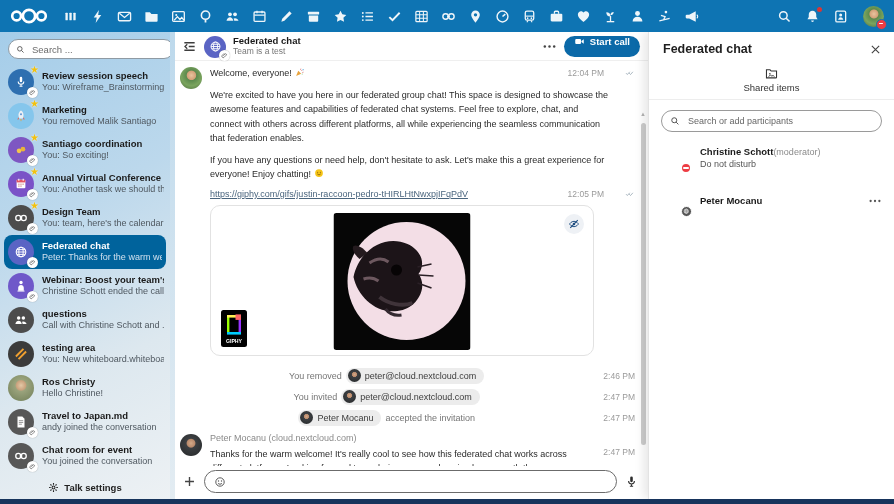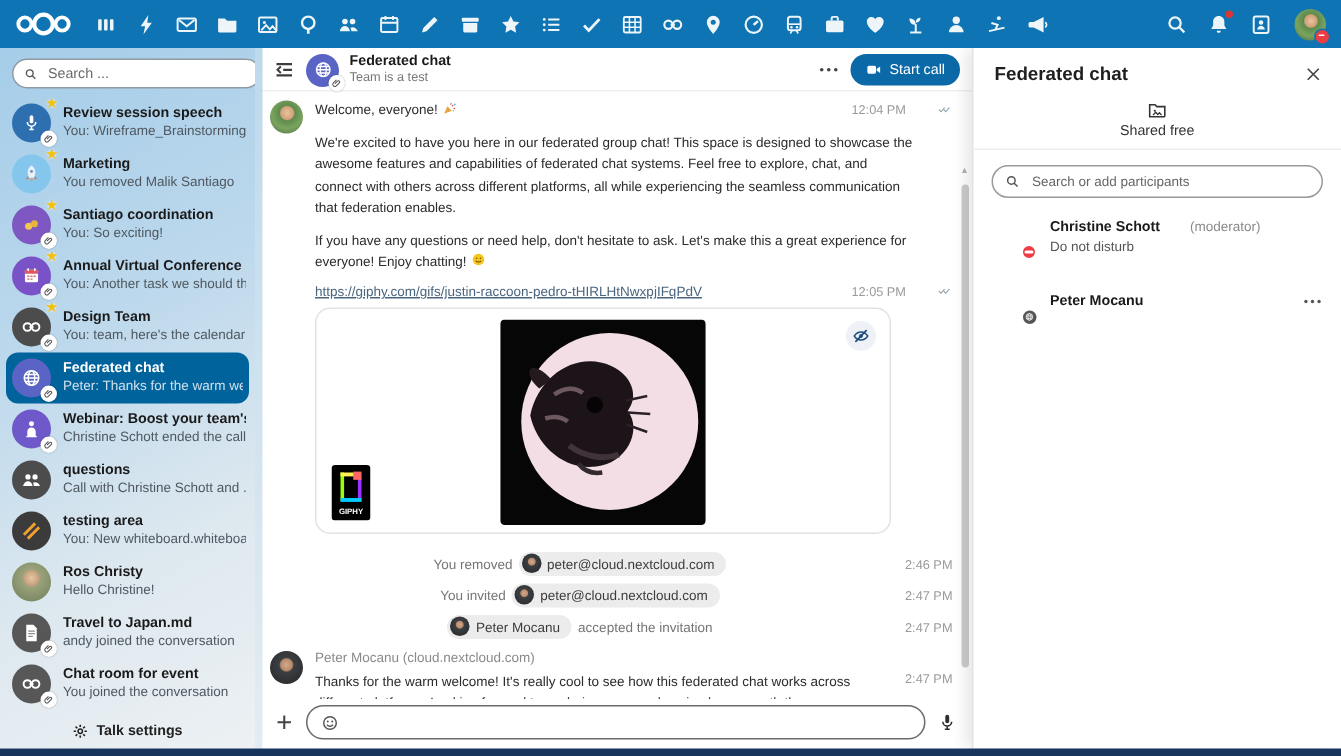--- a/index.html
+++ b/index.html
@@ -61,21 +61,21 @@
   .chat{position:absolute;left:170px;top:32px;width:478px;bottom:5px;background:#fff;display:flex;flex-direction:column;box-sizing:border-box;}
   .chat::before{content:"";position:absolute;left:0;top:0;bottom:0;width:5px;background:linear-gradient(180deg,#bdd9ec,#e3ecf2);}
   .chat-header{height:27px;flex:none;display:flex;align-items:center;gap:7px;padding:1px 8px 0 12px;border-bottom:1px solid #efefef;}
   .hd-collapse{width:15px;height:15px;color:#3d3d3d;}
   .hd-av{position:relative;width:22px;height:22px;border-radius:50%;background:#5a64c4;display:flex;align-items:center;justify-content:center;flex:none;}
   .hd-av .glyph{width:13px;height:13px;color:#fff;}
   .hd-titles{line-height:1.15;min-width:0;}
   .hd-title{font-size:9.5px;font-weight:bold;color:#1a1a1a;}
   .hd-sub{font-size:8.5px;color:#777;}
   .hd-more{margin-left:auto;width:15px;height:15px;color:#444;cursor:pointer;}
-  .startcall{display:flex;align-items:center;gap:5px;background:#0b69a8;color:#fff;font-size:9.5px;font-weight:normal;height:21px;padding:0 10px;border-radius:12px;border:none;cursor:pointer;font-family:inherit;}
+  .startcall{display:flex;align-items:flex-start;gap:5px;background:#0b69a8;color:#fff;font-size:9.5px;font-weight:bold;height:21px;padding:0 10px;border-radius:12px;border:none;cursor:pointer;font-family:inherit;}
   .startcall .ic{width:11px;height:11px;color:#fff;}
 
   .messages{position:relative;flex:1;overflow:hidden;padding:5px 13px 0 10px;box-sizing:border-box;}
   .msg{display:flex;gap:8px;}
   .msg-av{width:22px;height:22px;flex:none;margin-top:1px;}
   .msg-body{flex:1;min-width:0;}
   .m-row{display:flex;align-items:baseline;}
   .m-text{font-size:9px;color:#2b2b2b;line-height:1.62;max-width:402px;}
   .m-time{margin-left:auto;padding-left:10px;font-size:8.5px;color:#9a9a9a;white-space:nowrap;display:flex;align-items:center;gap:20px;}
   .m-time .ic{width:11px;height:8px;color:#8fa0ac;}
@@ -126,21 +126,21 @@
   .rp-search input{border:none;outline:none;flex:1;min-width:0;font-size:9px;color:#333;font-family:inherit;background:transparent;}
   .rp-search input::placeholder{color:#666;}
   .part-row{display:flex;align-items:center;gap:10px;padding:7px 12px;cursor:pointer;position:relative;}
   .part-av{position:relative;width:29px;height:29px;flex:none;}
   .part-av .inner{width:29px;height:29px;}
   .part-dnd{position:absolute;right:-2px;bottom:-2px;width:12px;height:12px;border-radius:50%;background:#ed3c43;border:2px solid #fff;box-sizing:border-box;}
   .part-dnd::after{content:"";position:absolute;left:1.4px;top:3px;width:5.2px;height:1.8px;background:#fff;border-radius:1px;}
   .part-fed{position:absolute;right:-2px;bottom:-2px;width:11px;height:11px;border-radius:50%;background:#555;border:1.5px solid #fff;display:flex;align-items:center;justify-content:center;color:#fff;box-sizing:border-box;}
   .part-fed svg{width:6.5px;height:6.5px;}
   .part-txt{min-width:0;flex:1;}
-  .part-name-row{display:flex;align-items:baseline;gap:20px;}
+  .part-name-row{display:flex;align-items:baseline;gap:0;}
   .part-name{font-size:9.5px;font-weight:bold;color:#1a1a1a;white-space:nowrap;}
   .part-suffix{font-size:9px;color:#8a8a8a;white-space:nowrap;}
   .part-status{font-size:9px;color:#555;margin-top:2px;}
   .part-more{width:14px;height:14px;color:#555;flex:none;cursor:pointer;}
 </style>
 </head>
 <body>
 
 <div class="screen">
 
@@ -801,21 +801,21 @@
     </div>
     <div class="rp-tabs" id="rp-tabs">
         <div class="rp-tab">
           <span class="ic">
             <svg viewBox="0 0 16 16">
               <path d="M1.8 3.5h4.4l1.4 1.5h6.6v7.5a.9.9 0 0 1-.9.9H1.8z" fill="none" stroke="currentColor" stroke-width="1.3"></path>
               <circle cx="6" cy="8.4" r=".9" fill="currentColor"></circle>
               <path d="m4.5 12 2.2-2.4 1.8 1.9 1.3-1.4 1.7 1.9" fill="none" stroke="currentColor" stroke-width="1.1"></path>
             </svg>
           </span>
-          <span class="rp-tab-label">Shared free</span>
+          <span class="rp-tab-label">Shared items</span>
         </div>
       </div>
     <div class="rp-search">
       <span class="ic">
           <svg viewBox="0 0 16 16">
             <circle cx="6.8" cy="6.8" r="4" fill="none" stroke="currentColor" stroke-width="1.6"></circle>
             <path d="m9.8 9.8 3.6 3.6" stroke="currentColor" stroke-width="1.6"></path>
           </svg>
         </span>
       <input type="text" placeholder="Search or add participants" style="">

